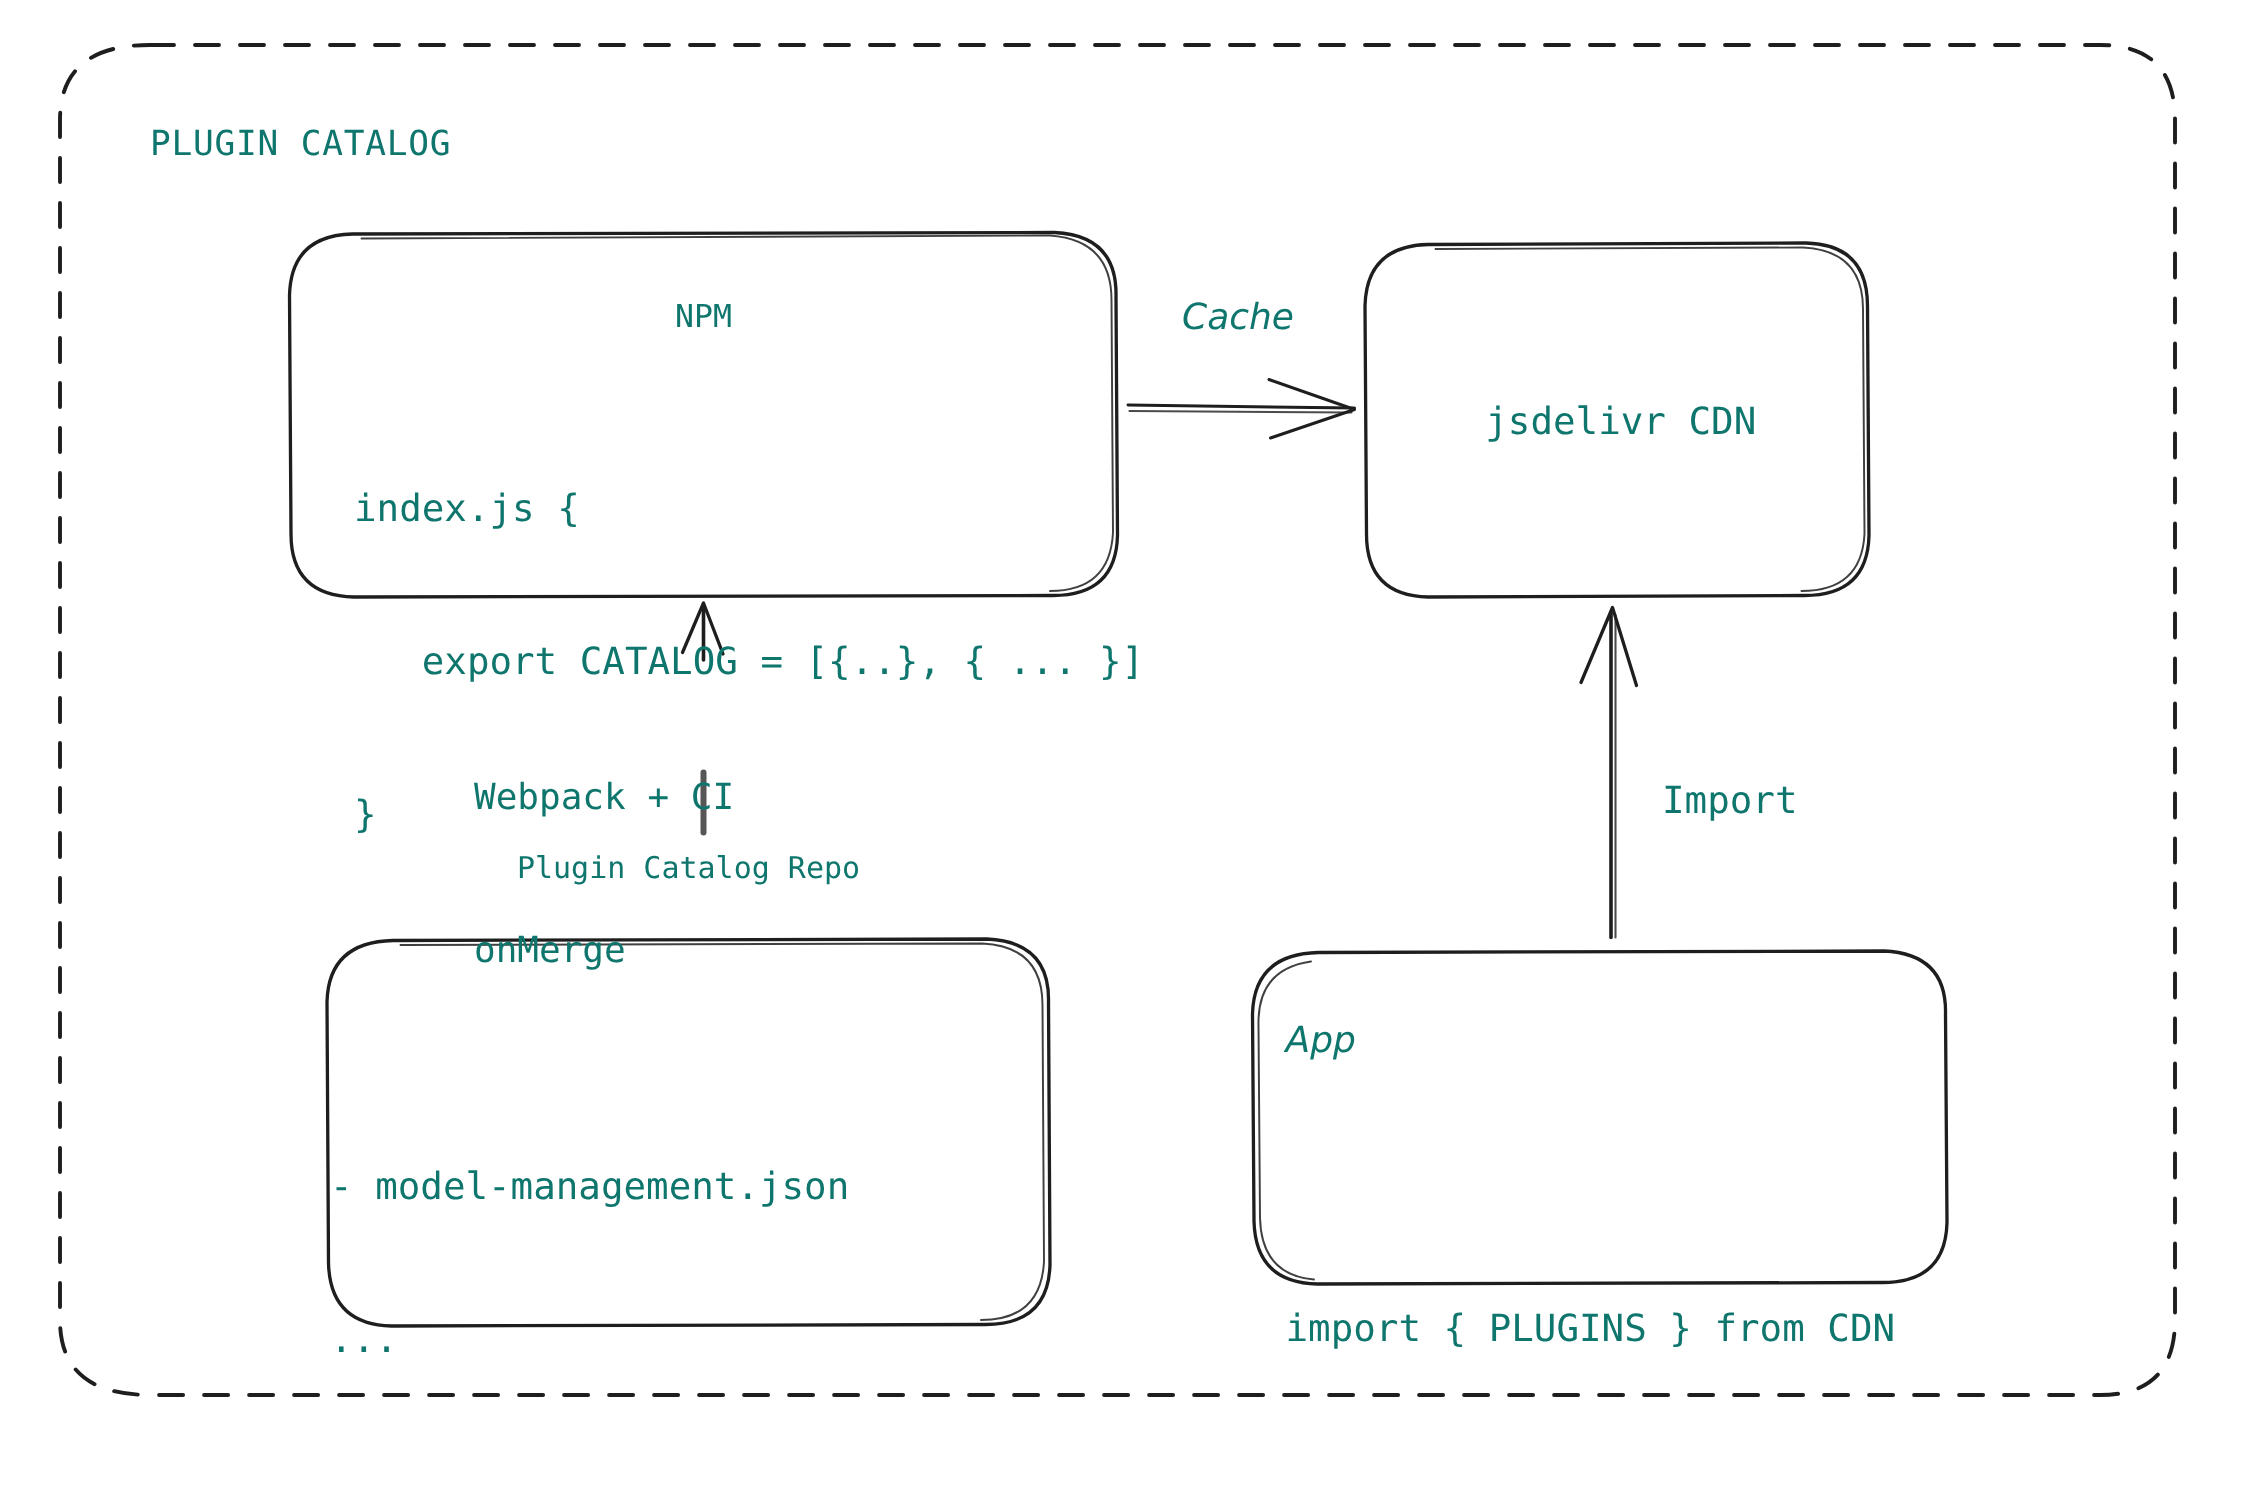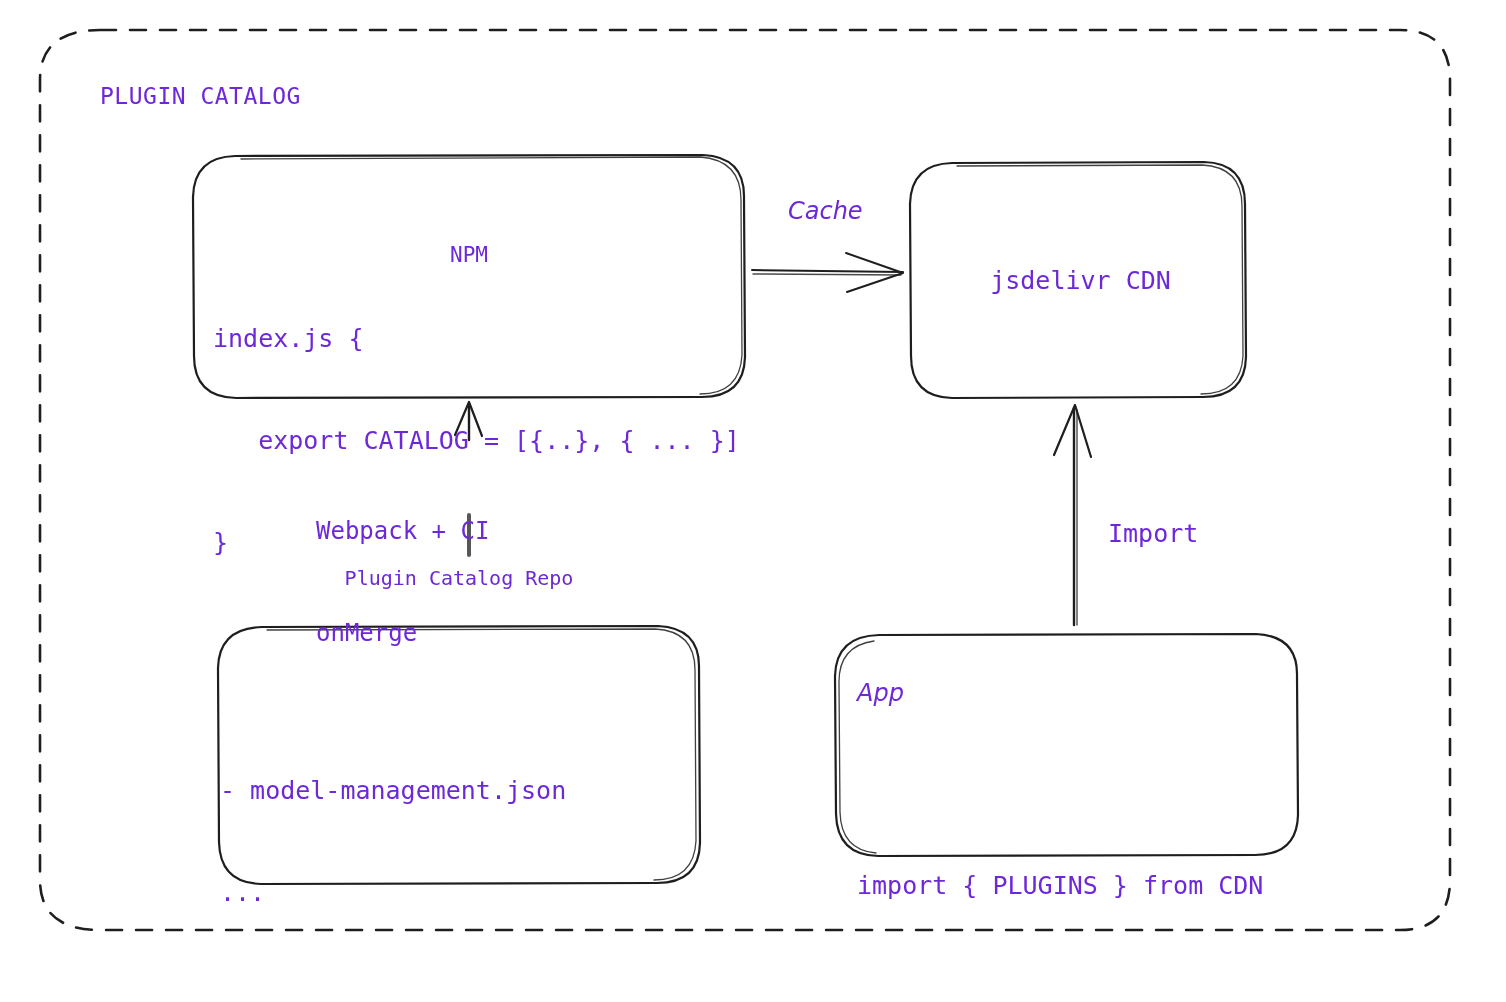--- a/index.html
+++ b/index.html
@@ -30,21 +30,21 @@
     left: 0;
     width: 1506px;
     height: 1002px;
     pointer-events: none;
   }
 
   
   .txt {
     position: absolute;
     white-space: pre;
-    color: #6d28d9;
+    color: #0f766e;
     line-height: 1.25;
   }
   .mono {
     font-family: "DejaVu Sans Mono", "Liberation Mono", monospace;
   }
   .sans {
     font-family: "DejaVu Sans", "Liberation Sans", sans-serif;
     font-style: italic;
   }
 
@@ -56,24 +56,23 @@
     letter-spacing: 0.5px;
   }
 
   
   .npm-title {
     left: 193px;
     top: 198px;
     width: 552px;
     text-align: center;
     font-size: 21px;
-    margin-top: 44px;
   }
   .npm-code {
-    left: 213px;
+    left: 236px;
     top: 254px;
     font-size: 25px;
     line-height: 34px;
   }
 
   
   .cdn-title {
     left: 910px;
     top: 265px;
     width: 341px;

